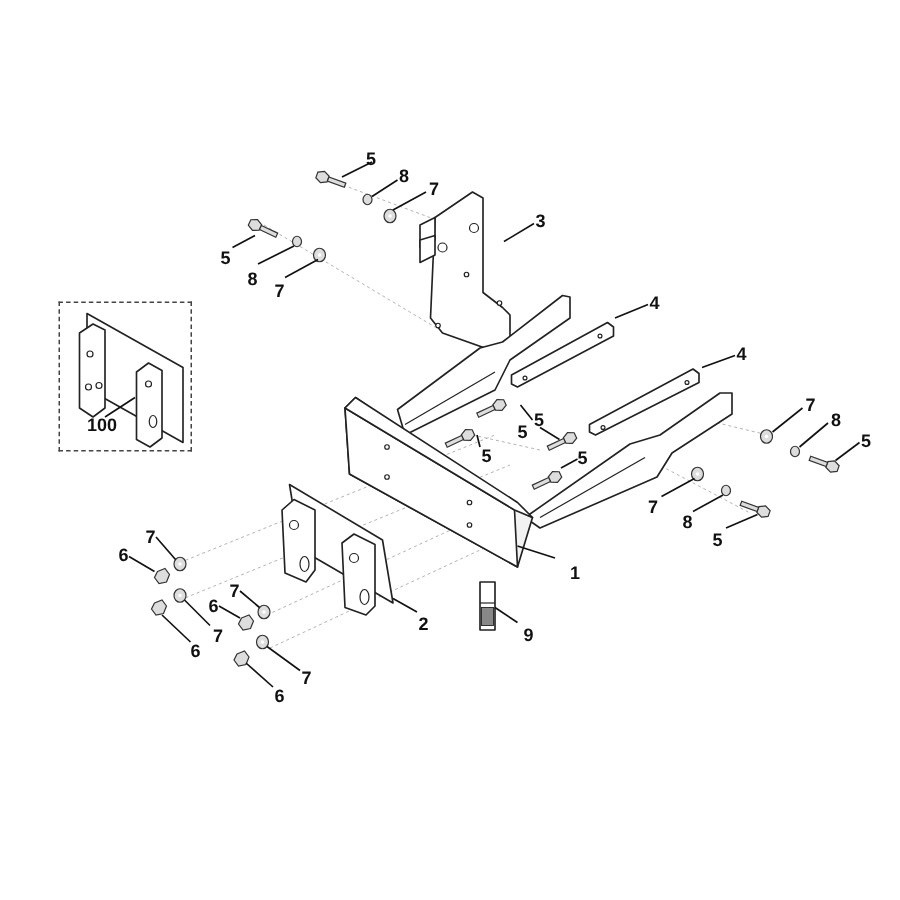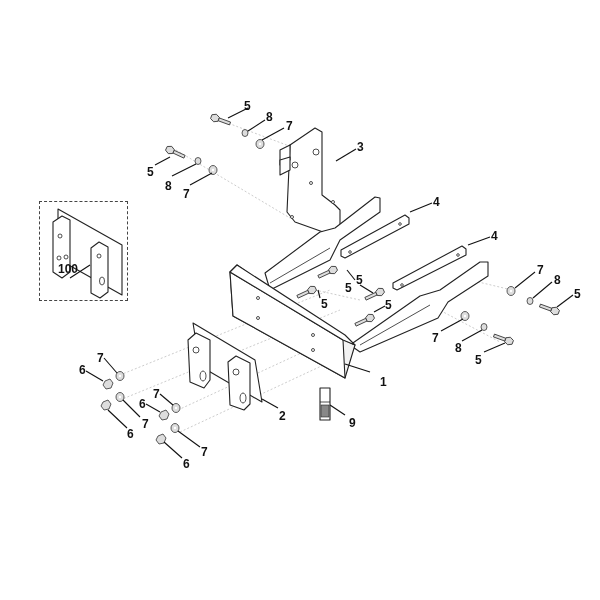--- a/index.html
+++ b/index.html
@@ -237,21 +237,21 @@
 
   <span class="callout" style="left:244px;top:100px">5</span>
   <span class="callout" style="left:266px;top:111px">8</span>
   <span class="callout" style="left:286px;top:120px">7</span>
   <span class="callout" style="left:357px;top:141px">3</span>
   <span class="callout" style="left:147px;top:166px">5</span>
   <span class="callout" style="left:165px;top:180px">8</span>
   <span class="callout" style="left:183px;top:188px">7</span>
   <span class="callout" style="left:433px;top:196px">4</span>
   <span class="callout" style="left:491px;top:230px">4</span>
-  <span class="callout" style="left:58px;top:263px">100</span>
+  <span class="callout" style="left:58px;top:277px">100</span>
   <span class="callout" style="left:537px;top:264px">7</span>
   <span class="callout" style="left:554px;top:274px">8</span>
   <span class="callout" style="left:574px;top:288px">5</span>
   <span class="callout" style="left:356px;top:274px">5</span>
   <span class="callout" style="left:345px;top:282px">5</span>
   <span class="callout" style="left:321px;top:298px">5</span>
   <span class="callout" style="left:385px;top:299px">5</span>
   <span class="callout" style="left:432px;top:332px">7</span>
   <span class="callout" style="left:455px;top:342px">8</span>
   <span class="callout" style="left:475px;top:354px">5</span>

